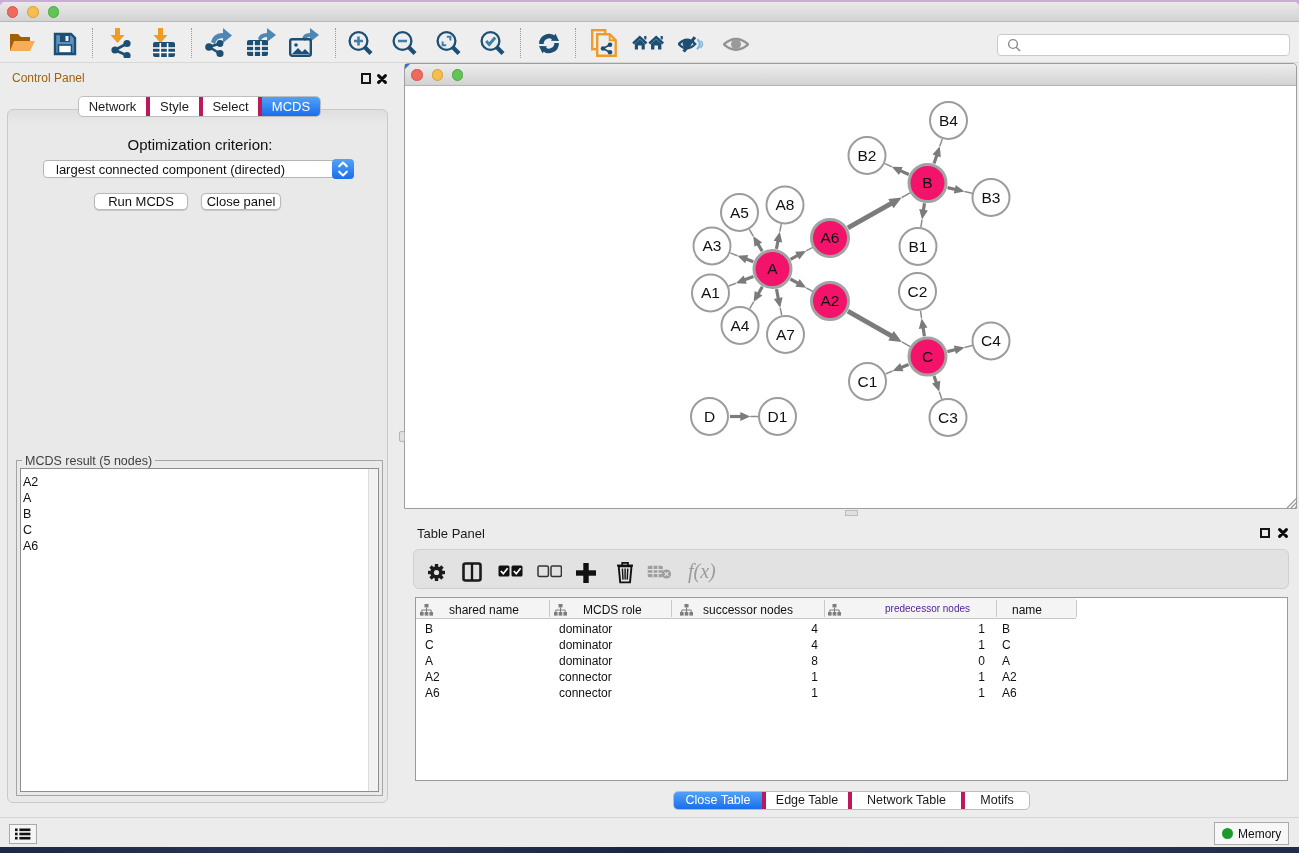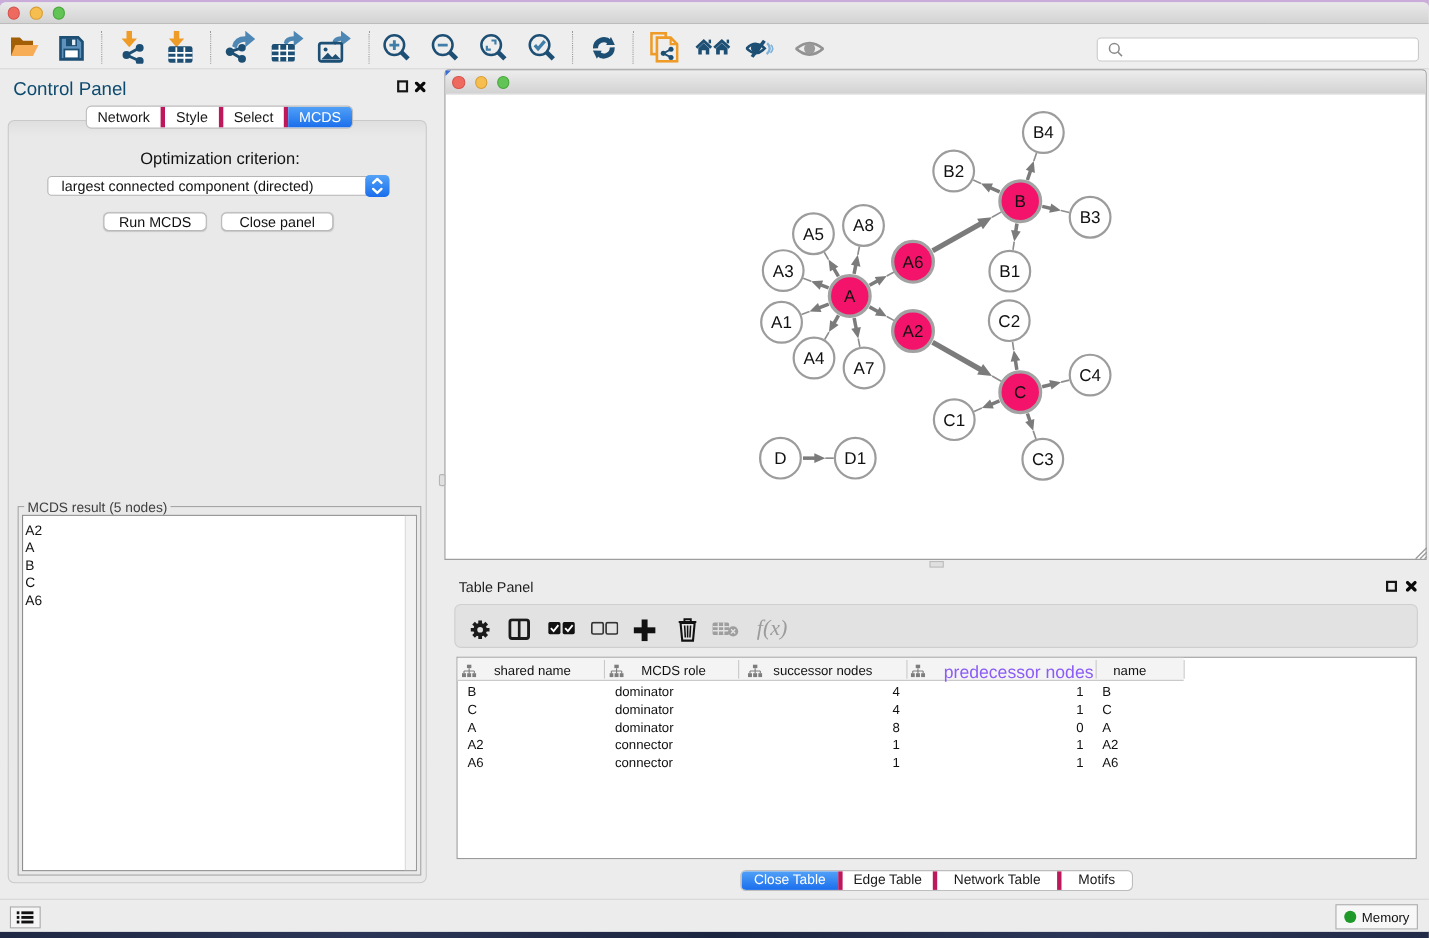--- a/index.html
+++ b/index.html
@@ -142,21 +142,21 @@
       <div class="vsep" style="left:575px"></div>
   </div>
 
   <div class="abs" style="left:997px;top:32px;width:293px;height:21.5px;background:#fff;border:1.5px solid #c9c9c9;border-radius:4px"></div>
   <svg class="abs" style="left:1007px;top:36px" width="15" height="15" viewBox="0 0 15 15">
       <circle cx="6" cy="6" r="4.4" fill="none" stroke="#8a8a8a" stroke-width="1.4"></circle>
       <line x1="9.2" y1="9.2" x2="13" y2="13" stroke="#8a8a8a" stroke-width="1.4"></line>
     </svg>
 </div>
 
-<div class="abs" style="left:12px;top:71px;font-size:17px;color:#0c4a6e">Control Panel</div>
+<div class="abs" style="left:12px;top:71px;font-size:12px;color:#a16207">Control Panel</div>
 <div class="abs" style="left:360.5px;top:73px;width:10px;height:10.5px;border:2px solid #151515"></div>
 <svg class="abs" style="left:377px;top:73.5px" width="10" height="10" viewBox="0 0 10 10">
     <path d="M1.6 1.6 L8.4 8.4 M8.4 1.6 L1.6 8.4" stroke="#0a0a0a" stroke-width="3" stroke-linecap="round"></path>
   </svg>
 
 <div class="abs" style="left:7px;top:108.5px;width:381px;height:694.5px;background:linear-gradient(#dfdfdf,#e9e9e9 14px);border:1px solid #c9c9c9;border-radius:6px"></div>
 
 <div class="seg" style="left:78px;top:96px;height:21px;font-size:13px">
   <div style="width:71px">Network</div>
     <div style="width:53px">Style</div>
@@ -167,21 +167,21 @@
 <div class="abs" style="left:12px;top:135.5px;width:376px;text-align:center;font-size:15px;color:#111">Optimization criterion:</div>
 
 <div class="abs" style="left:43px;top:160px;width:311px;height:18px;background:#fff;border:1px solid #b5b5b5;border-radius:4px;font-size:13px;line-height:17px;color:#111;padding-left:12px">largest connected component (directed)</div>
 <div class="abs" style="left:332px;top:159px;width:22px;height:20px;background:linear-gradient(#54a3f8,#1a6eec);border-radius:4px">
 <svg width="22" height="20" viewBox="0 0 22 20">
       <path d="M7.2 7.3 L11 3.6 L14.8 7.3" fill="none" stroke="#fff" stroke-width="2.1" stroke-linecap="round" stroke-linejoin="round"></path>
       <path d="M7.2 12.7 L11 16.4 L14.8 12.7" fill="none" stroke="#fff" stroke-width="2.1" stroke-linecap="round" stroke-linejoin="round"></path>
     </svg></div>
 
 <div class="abs" style="left:94px;top:192.5px;width:94px;height:17px;background:#fff;border:1px solid #b9b9b9;border-radius:5px;text-align:center;font-size:13px;line-height:15px;color:#111;box-shadow:0 0.5px 1px rgba(0,0,0,0.15)">Run MCDS</div>
-<div class="abs" style="left:201px;top:192.5px;width:102px;height:17px;background:#fff;border:1px solid #b9b9b9;border-radius:5px;text-align:center;font-size:13px;line-height:15px;color:#111;box-shadow:0 0.5px 1px rgba(0,0,0,0.15)">Close panel</div>
+<div class="abs" style="left:201px;top:192.5px;width:80px;height:17px;background:#fff;border:1px solid #b9b9b9;border-radius:5px;text-align:center;font-size:13px;line-height:15px;color:#111;box-shadow:0 0.5px 1px rgba(0,0,0,0.15)">Close panel</div>
 
 <div class="abs" style="left:16px;top:460px;width:367px;height:336px;border:1px solid #a5a5a5"></div>
 <div class="abs" style="left:22px;top:454px;background:#e9e9e9;padding:0 3px;font-size:12.5px;color:#404040">MCDS result (5 nodes)</div>
 <div class="abs" style="left:20px;top:468px;width:359px;height:324px;background:#fff;border:1px solid #8e8e8e"></div>
 <div class="abs" style="left:368px;top:469px;width:10px;height:322px;background:#f2f2f2;border-left:1px solid #dcdcdc"></div>
 <div class="abs" style="left:23px;top:474px;font-size:12.5px;color:#111;line-height:16px">A2<br>A<br>B<br>C<br>A6</div>
 
 <div class="abs" style="left:404px;top:63px;width:893px;height:446px;background:#fff;border:1px solid #9e9e9e;border-radius:4px 4px 0 0">
   <div class="abs" style="left:0;top:0;width:891px;height:22px;background:linear-gradient(#ededed,#d2d2d2);border-bottom:1px solid #b3b3b3;border-radius:4px 4px 0 0"></div>
 </div>
@@ -427,21 +427,21 @@
       <line x1="6.5" y1="3.4" x2="6.5" y2="6"></line>
       <line x1="1.8" y1="6" x2="11.2" y2="6"></line>
       <line x1="1.8" y1="6" x2="1.8" y2="8"></line>
       <line x1="6.5" y1="6" x2="6.5" y2="8"></line>
       <line x1="11.2" y1="6" x2="11.2" y2="8"></line>
     </g>
 </svg>
 <div class="abs" style="left:449px;top:603px;font-size:12px;color:#111">shared name</div>
 <div class="abs" style="left:583px;top:603px;font-size:12px;color:#111">MCDS role</div>
 <div class="abs" style="left:703px;top:603px;font-size:12px;color:#111">successor nodes</div>
-<div class="abs" style="left:858px;top:603px;font-size:16px;color:#8b5cf6">predecessor nodes</div>
+<div class="abs" style="left:885px;top:603px;font-size:10px;color:#4c1d95">predecessor nodes</div>
 <div class="abs" style="left:1012px;top:603px;font-size:12px;color:#111">name</div>
 <div class="trow" style="top:620.5px">
 <span style="position:absolute;left:8px">B</span>
 <span style="position:absolute;left:142px">dominator</span>
 <span style="position:absolute;left:313px;width:88px;text-align:right">4</span>
 <span style="position:absolute;left:483px;width:85px;text-align:right">1</span>
 <span style="position:absolute;left:585px">B</span>
 </div>
 <div class="trow" style="top:636.5px">
 <span style="position:absolute;left:8px">C</span>

